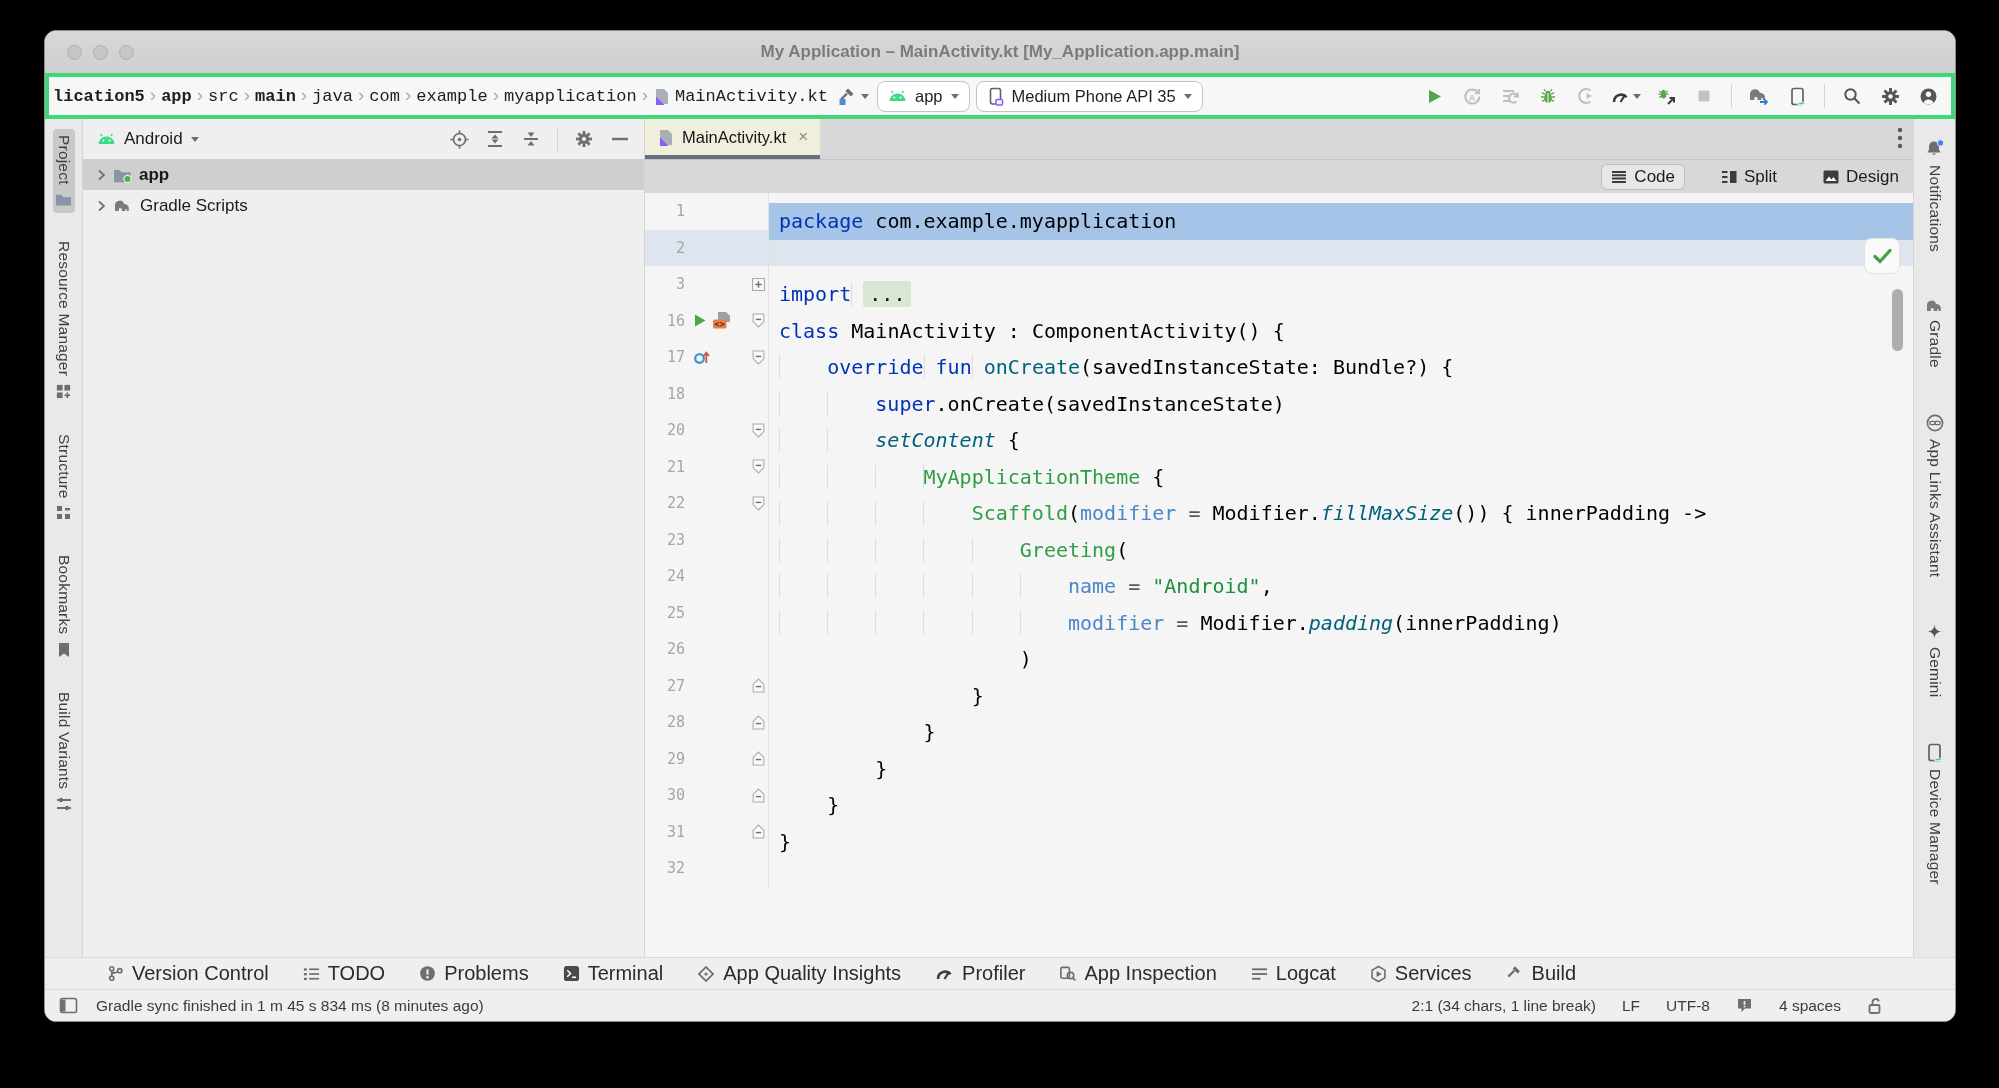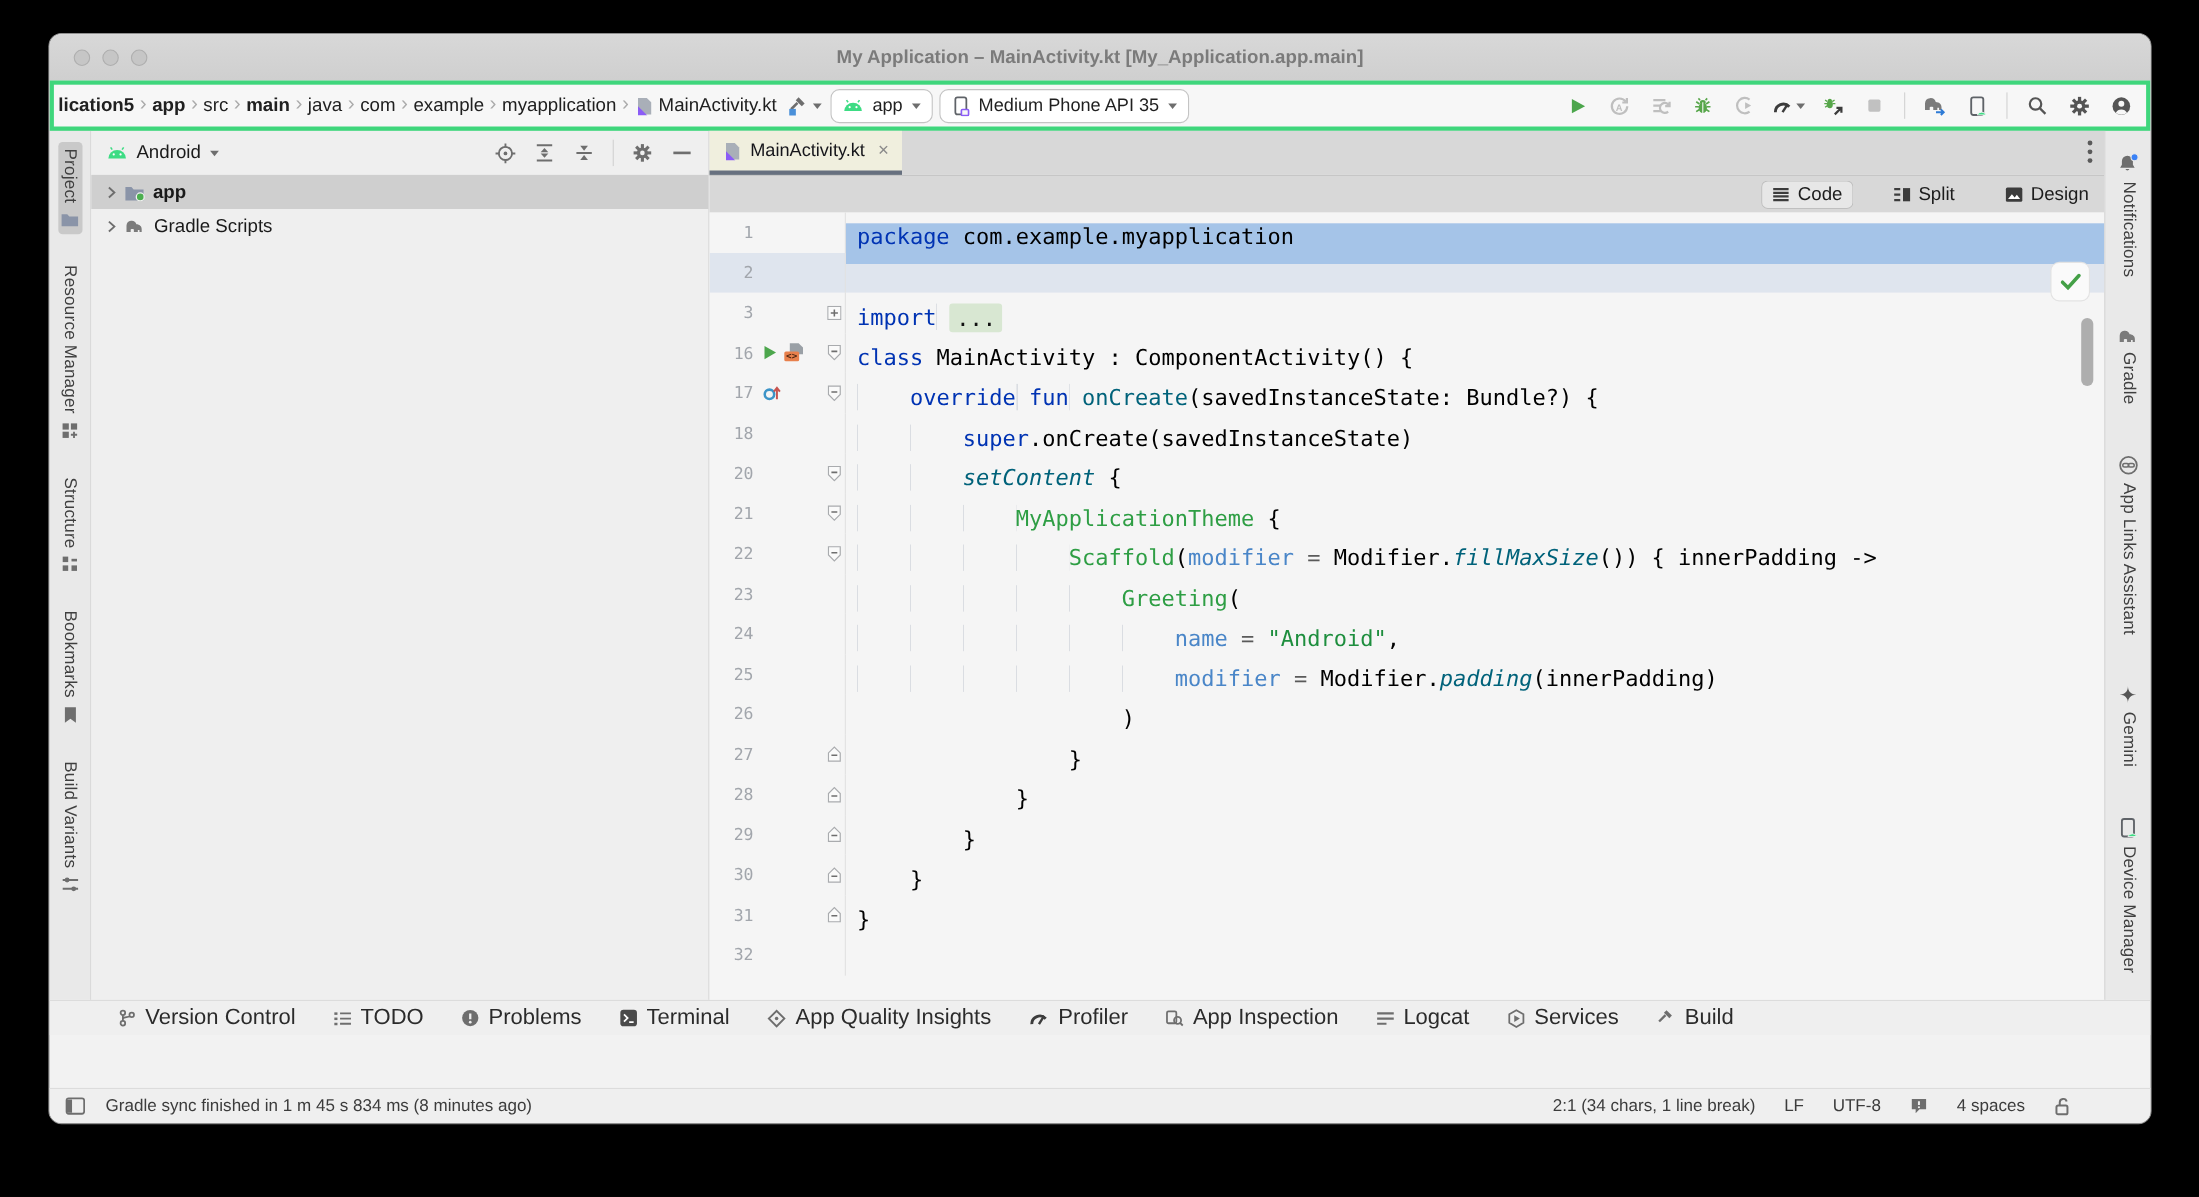--- a/index.html
+++ b/index.html
@@ -12,21 +12,21 @@
   
   .titlebar{height:42px;flex:0 0 42px;background:linear-gradient(#D8D8D8,#CFCFCF);position:relative;
             display:flex;align-items:center;justify-content:center;}
   .traffic{position:absolute;left:22px;top:0;height:100%;display:flex;align-items:center;gap:11px;}
   .tl{width:15px;height:15px;border-radius:50%;background:#C6C6C6;border:1px solid #AFAFAF;}
   .win-title{font-size:17px;font-weight:700;color:#7B7B7B;}
   
   .toolbar{height:46px;flex:0 0 46px;background:#F7F7F7;border:4px solid #3FD67C;
            display:flex;align-items:center;padding:0 8px 0 2px;gap:6px;overflow:hidden;}
   .bc{display:flex;align-items:center;white-space:nowrap;font-size:17px;color:#202020;}
-  .bc-item{padding:1px 2px;display:inline-flex;align-items:center;gap:5px;cursor:default;}
+  .bc-item{padding:1px 2px;display:inline-flex;align-items:center;gap:5px;cursor:default;font-family:Liberation Mono, monospace;}
   .bc-item.bold{font-weight:700;}
   .bc-sep{color:#ABABAB;font-size:19px;margin:0 3px;position:relative;top:-1px;}
   .tb-icon-btn{display:inline-flex;align-items:center;justify-content:center;min-width:30px;height:30px;
                border-radius:5px;gap:3px;padding:0 2px;}
   .caret-down{width:0;height:0;border:4.5px solid transparent;border-top:5.5px solid #6E6E6E;margin-top:5px;}
   .select{display:inline-flex;align-items:center;gap:8px;height:31px;background:#FFF;border:1px solid #C4C4C4;
           border-radius:8px;padding:0 10px;font-size:16.5px;color:#1f1f1f;white-space:nowrap;}
   .actions{margin-left:auto;display:flex;align-items:center;gap:8px;}
   .vdiv{width:1px;height:24px;background:#D2D2D2;margin:0 4px;}
   
@@ -56,41 +56,41 @@
            align-items:center;justify-content:flex-end;gap:26px;padding-right:4px;font-size:17px;color:#1c1c1c;}
   .vmode{display:inline-flex;align-items:center;gap:7px;padding:3px 10px;border-radius:6px;}
   .vmode.sel{background:#E7E7E7;box-shadow:inset 0 0 0 1px #BFBFBF;}
   .code{flex:1;position:relative;overflow:hidden;font-family:"DejaVu Sans Mono",monospace;}
   .code-row{height:36.5px;display:flex;align-items:center;}
   .code-row.caret{background:#DFE5EE;}
   .g-num{width:40px;text-align:right;font-size:15px;color:#A2A6AC;flex:0 0 40px;}
   .g-icons{width:64px;flex:0 0 64px;display:flex;align-items:center;gap:5px;padding-left:8px;}
   .g-fold{width:20px;flex:0 0 20px;display:flex;align-items:center;justify-content:center;height:100%;
           border-right:1px solid #E2E2E2;}
-  .code-text{flex:1;font-size:20px;white-space:pre;padding-left:10px;height:100%;display:flex;align-items:flex-start;margin-top:20px;}
+  .code-text{flex:1;font-size:20px;white-space:pre;padding-left:10px;height:100%;display:flex;align-items:center;margin-top:20px;}
   .code-row.sel .code-text{background:#A5C4E8;}
   .tk-kw{color:#0033B3;}
   .tk-pl{color:#000;}
   .tk-fn{color:#00627A;}
   .tk-mi{color:#00627A;font-style:italic;}
   .tk-comp{color:#2E9E44;}
   .tk-arg{color:#4A86C8;}
   .tk-op{color:#5A5A5A;}
   .tk-str{color:#1E8E3E;}
   .tk-folded{background:#D8E7D2;border-radius:3px;padding:1px 6px;color:#111;}
   .tk-ind{background-image:repeating-linear-gradient(90deg,#DADDE2 0 1px,transparent 1px 4ch);}
   .inspect-ok{position:absolute;top:46px;right:14px;width:34px;height:34px;background:#FAFAFA;border-radius:7px;
               display:flex;align-items:center;justify-content:center;box-shadow:0 0 0 1px #E3E3E3;}
   .scroll-thumb{position:absolute;top:96px;right:10px;width:11px;height:62px;border-radius:6px;background:#AEAEAE;}
   
   .bottombar{height:32px;flex:0 0 32px;background:#EFEFEF;border-top:1px solid #DCDCDC;display:flex;
              align-items:center;gap:34px;padding-left:62px;font-size:20px;color:#2b2b2b;}
   .bb-item{display:inline-flex;align-items:center;gap:8px;white-space:nowrap;}
   .statusbar{height:32px;flex:0 0 32px;background:#EFEFEF;border-top:1px solid #DCDCDC;display:flex;
-             align-items:center;font-size:15.5px;color:#3C3C3C;padding:0 64px 0 14px;gap:10px;margin-top:48px;}
+             align-items:center;font-size:15.5px;color:#3C3C3C;padding:0 64px 0 14px;gap:10px;}
   .statusbar .grow{flex:1;}
   .sb-item{display:inline-flex;align-items:center;gap:6px;padding:0 8px;white-space:nowrap;}
   svg{display:block;}
 </style>
 </head>
 <body>
 
 <div class="stage">
   <div class="window">
 

